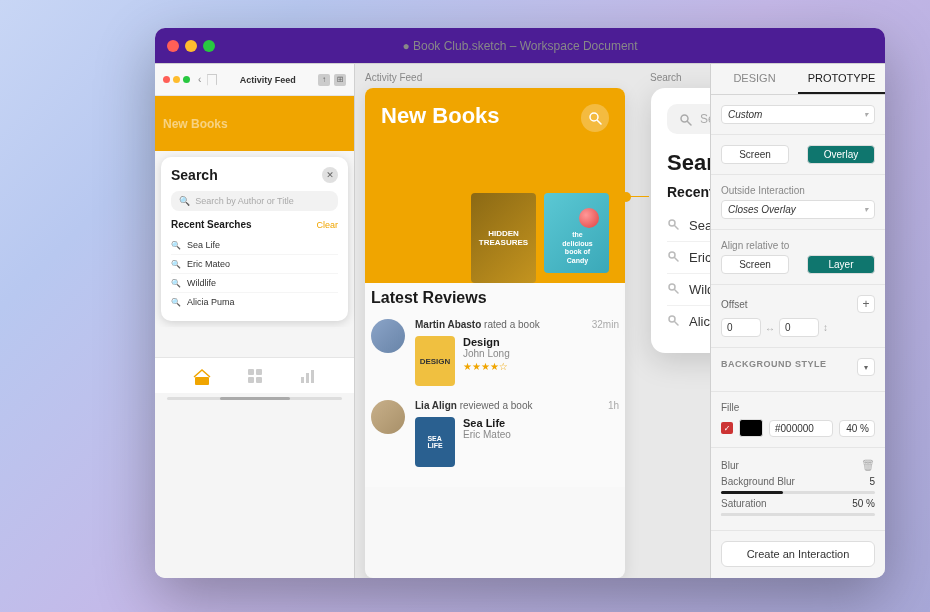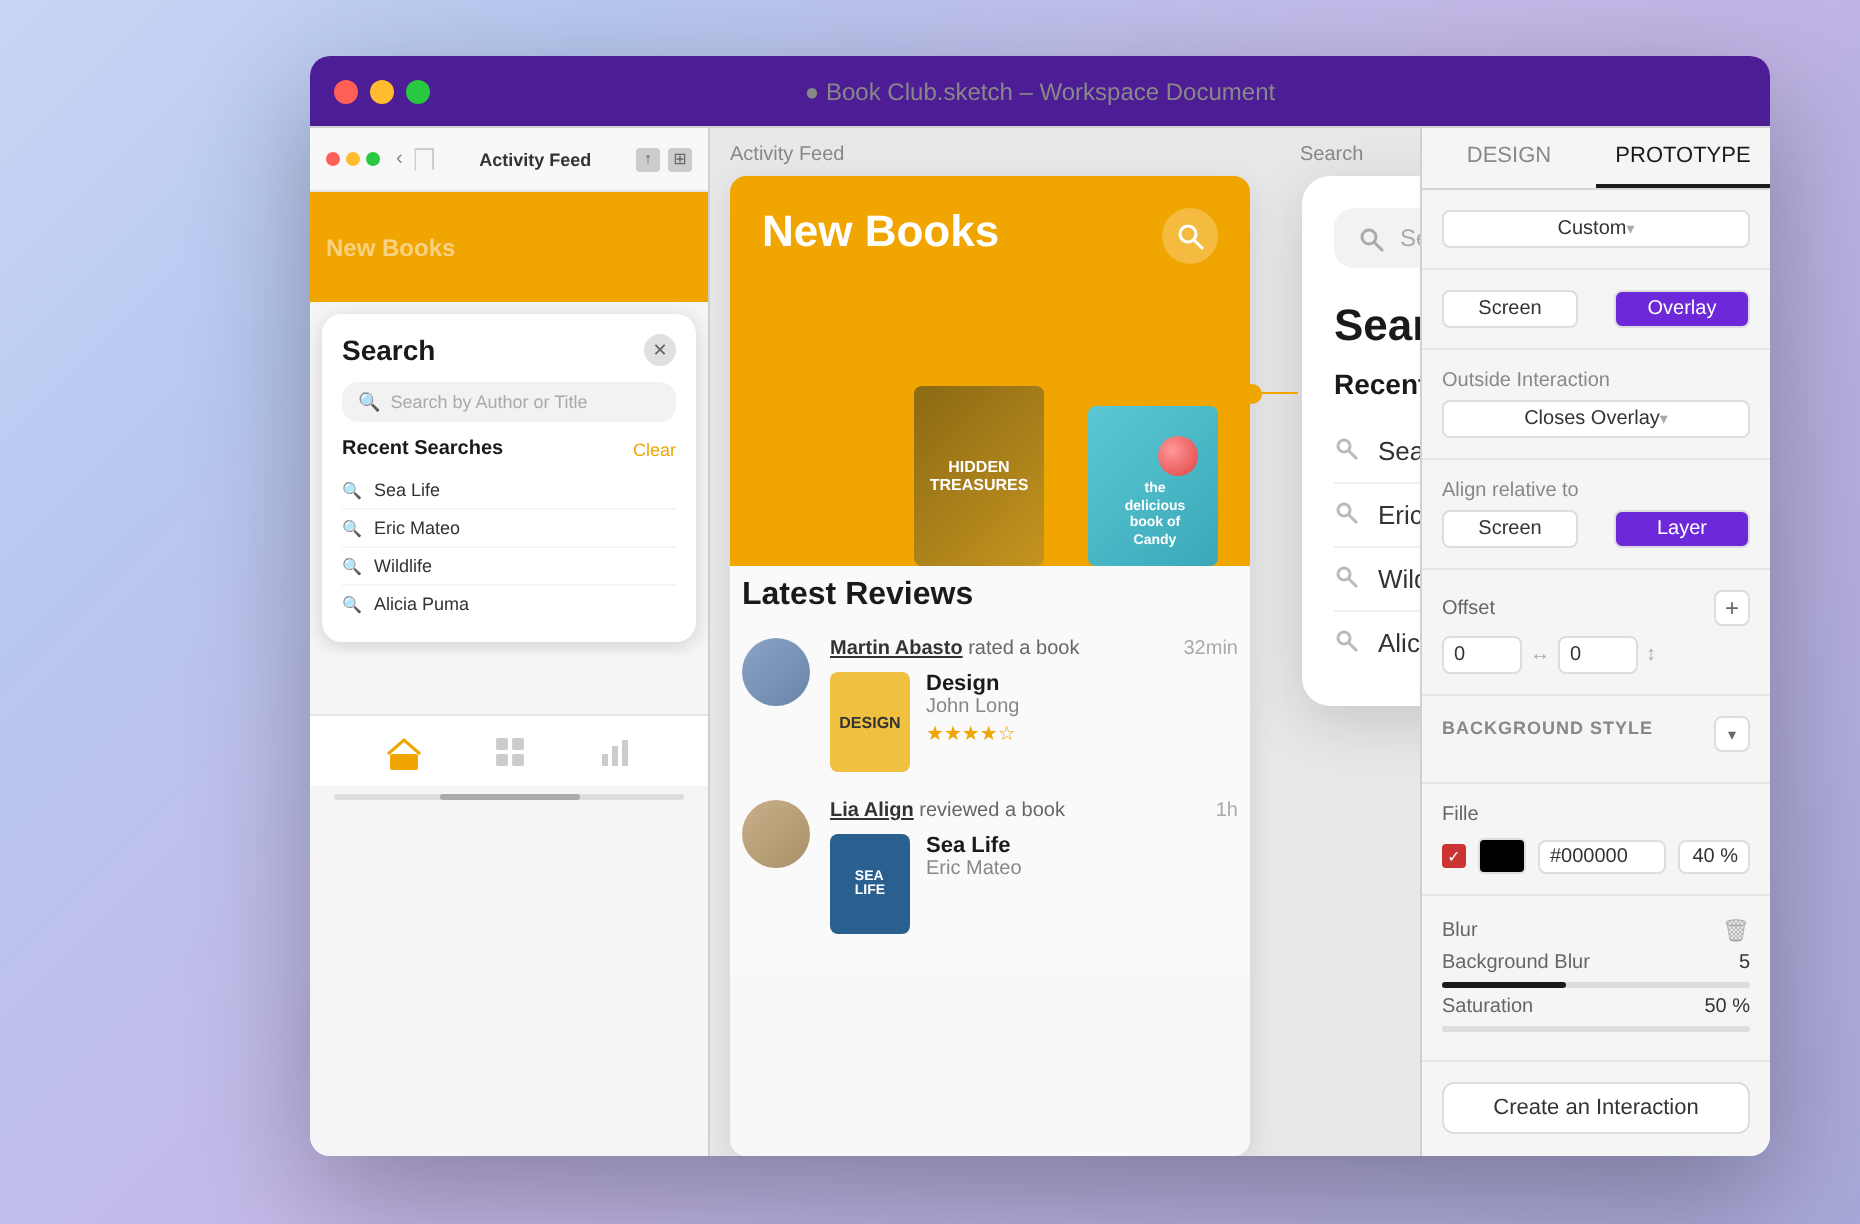--- a/index.html
+++ b/index.html
@@ -273,22 +273,22 @@
       align-items: center;
       justify-content: center;
       color: white;
       font-size: 13px;
     }
     .app-hero-books {
       position: absolute;
       bottom: 0;
       right: 16px;
       display: flex;
-      gap: 22px;
-      align-items: flex-end;
+      gap: 8px;
+      align-items: flex-start;
     }
     .app-book {
       border-radius: 4px;
     }
     .app-book-1 {
       width: 65px;
       height: 90px;
       background: linear-gradient(135deg, #8b6914, #c4941f);
       display: flex;
       align-items: center;
@@ -334,21 +334,21 @@
       margin-bottom: 14px;
     }
     .reviewer-info {
       flex: 1;
     }
     .reviewer-line {
       font-size: 10px;
       color: #666;
       margin-bottom: 6px;
     }
-    .reviewer-name { font-weight: 600; color: #333; text-decoration: underline; }
+    .reviewer-name { font-weight: 600; color: #333; }
     .review-time { color: #aaa; float: right; }
     .review-book {
       display: flex;
       gap: 8px;
     }
     .review-book-cover {
       width: 40px;
       height: 50px;
       border-radius: 4px;
       flex-shrink: 0;
@@ -469,40 +469,41 @@
     .panel-select {
       flex: 1;
       background: white;
       border: 1px solid #ddd;
       border-radius: 4px;
       padding: 3px 6px;
       font-size: 10px;
       color: #333;
       display: flex;
       align-items: center;
-      justify-content: center;
+      justify-content: space-between;
+      font-style: italic;
     }
     .panel-select-arrow { color: #aaa; font-size: 8px; }
 
     .panel-button-group {
       display: flex;
       gap: 18px;
     }
     .panel-button {
       flex: 1;
       background: white;
       border: 1px solid #ddd;
       border-radius: 4px;
       padding: 3px 6px;
       font-size: 10px;
       color: #333;
       text-align: center;
     }
     .panel-button.active {
-      background: #6d28d9;
+      background: #0f766e;
       color: white;
     }
 
     .panel-number-row {
       display: flex;
       align-items: center;
       gap: 4px;
     }
     .panel-number-input {
       width: 40px;

